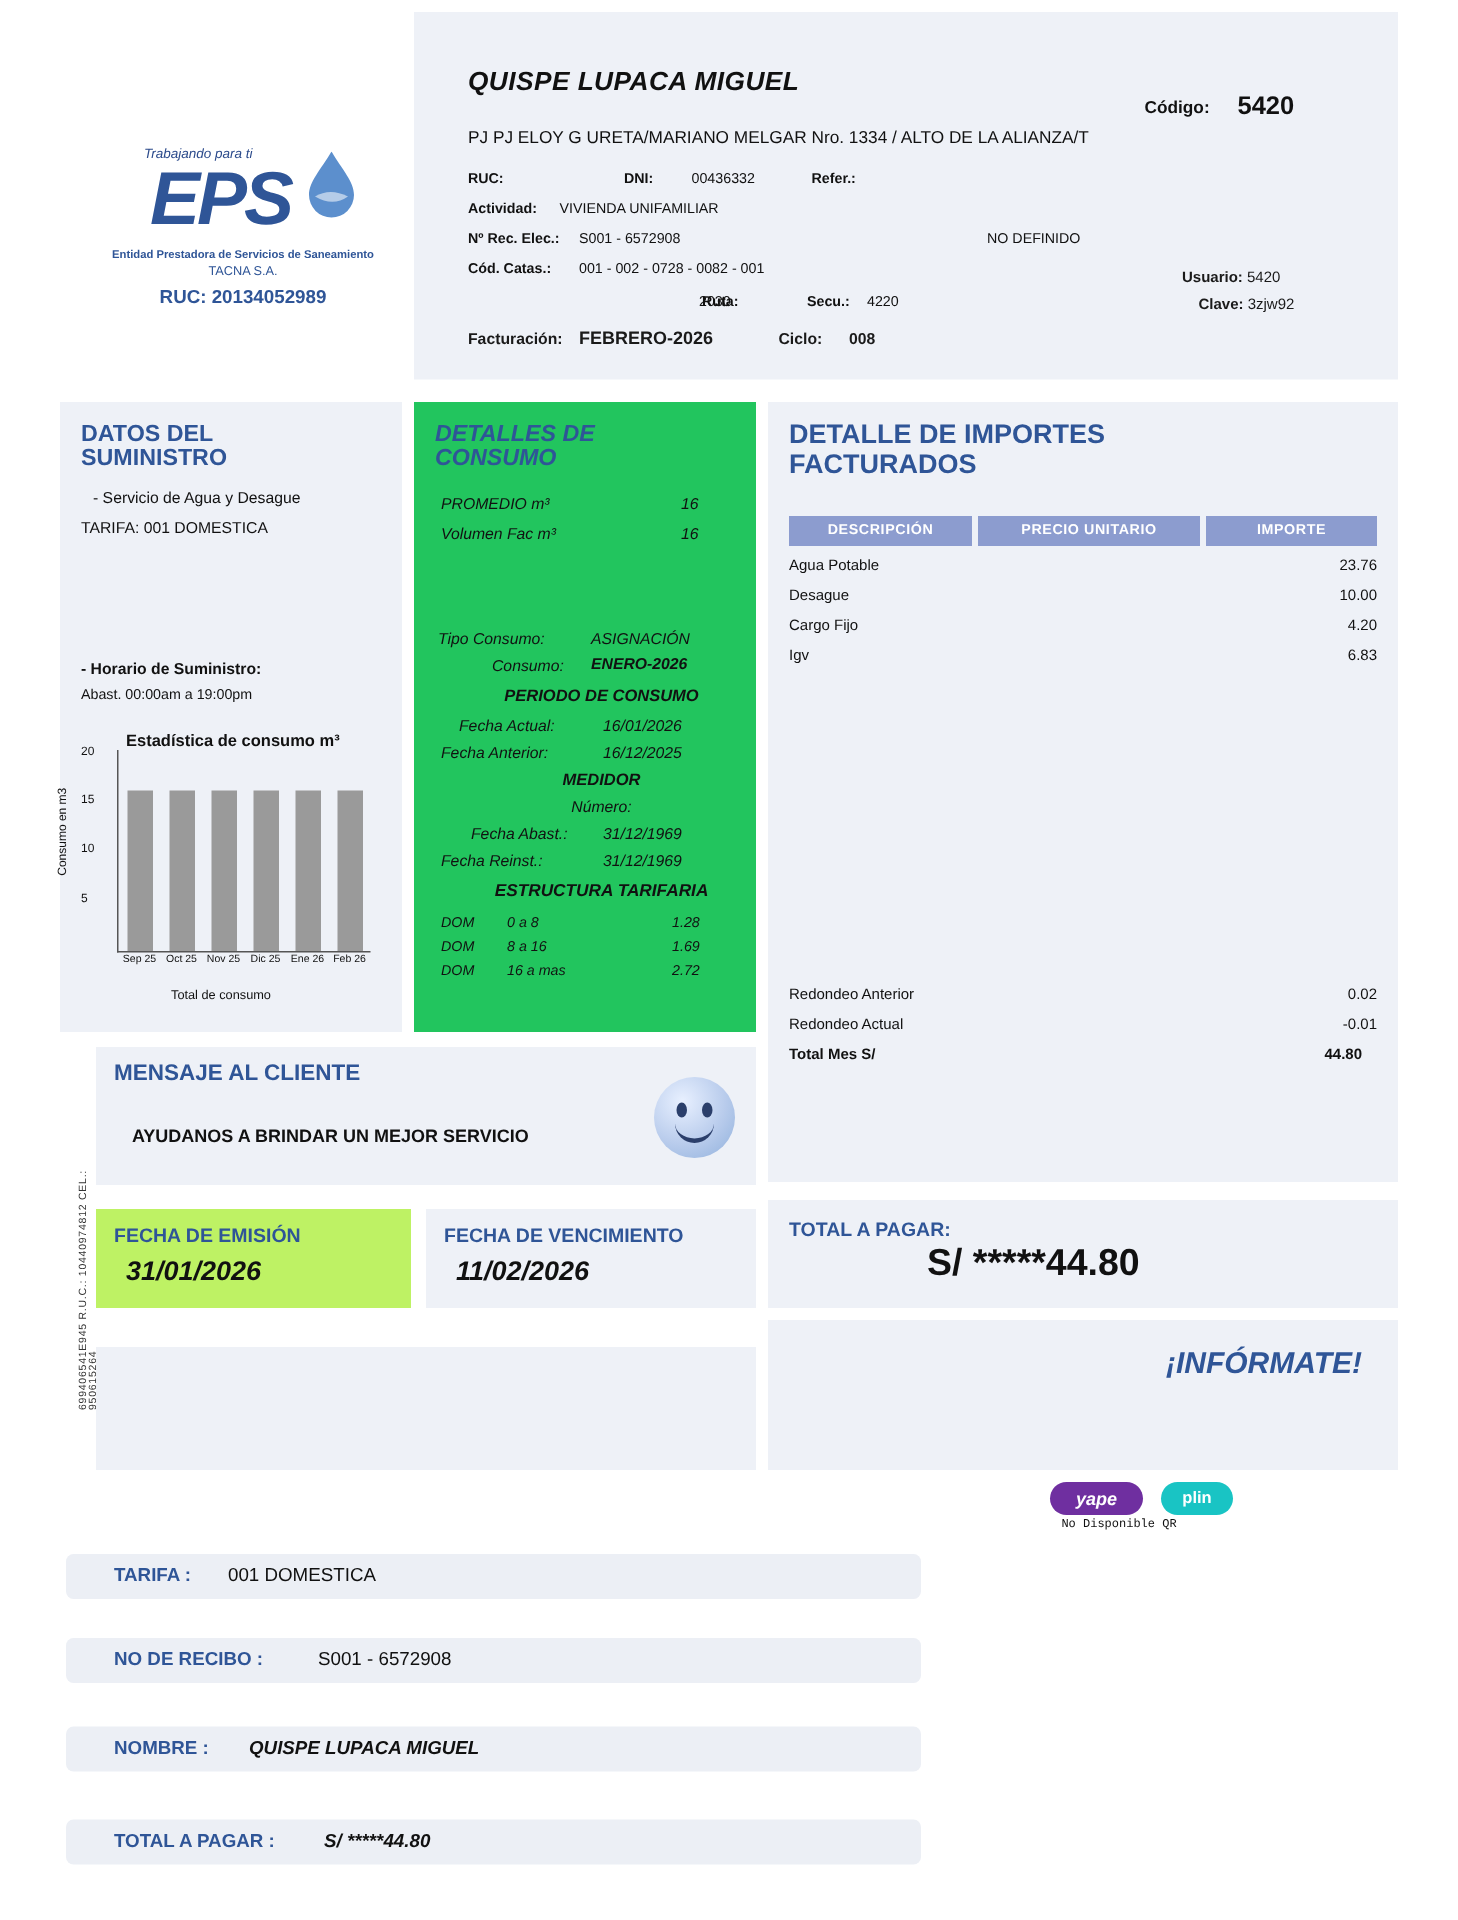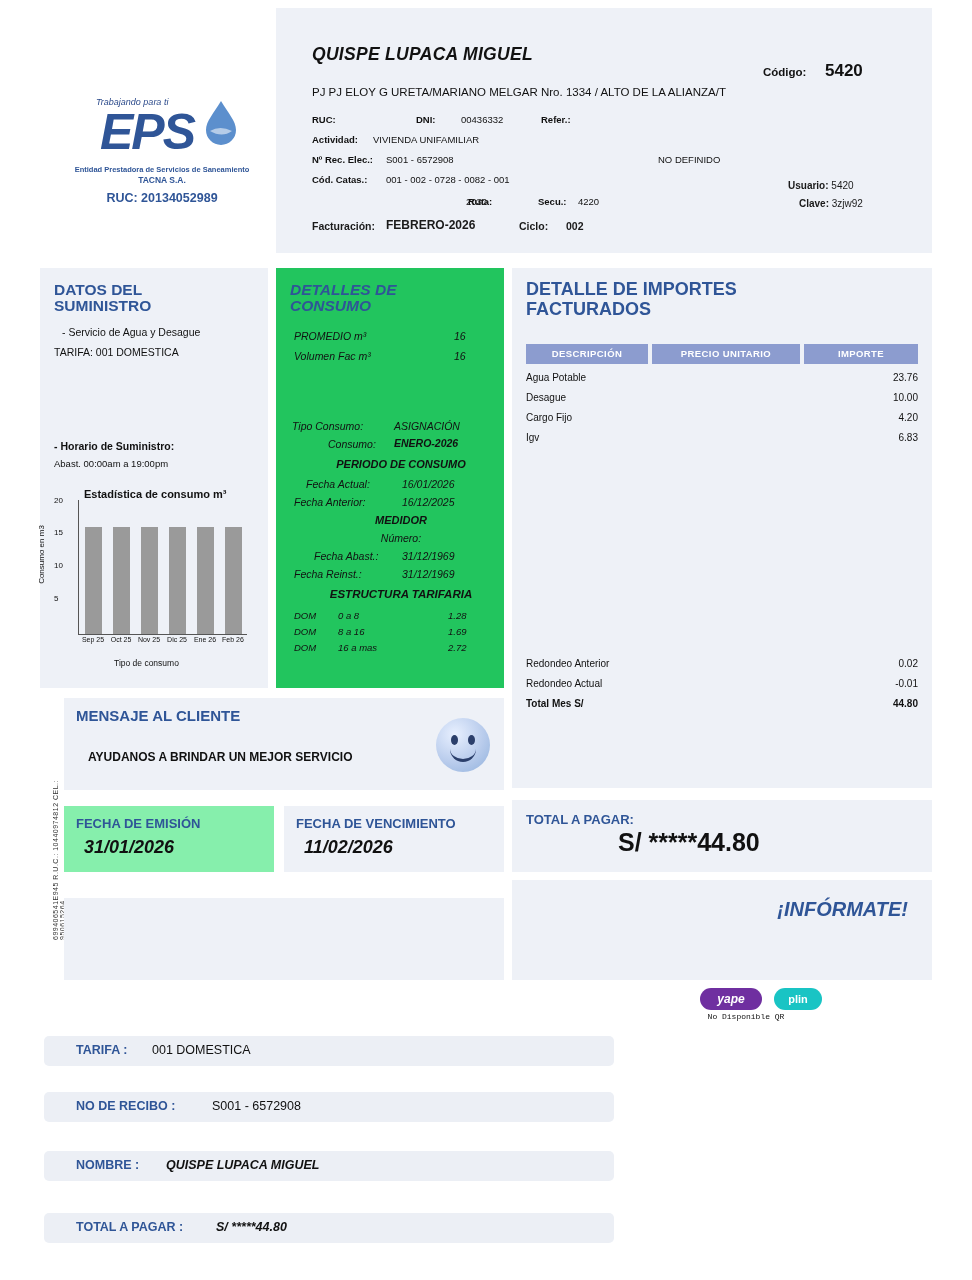--- a/index.html
+++ b/index.html
@@ -23,21 +23,21 @@
   #fact-val{position:absolute;left:110px;top:210px;font-size:12px;font-weight:bold;}
   #ciclo-lab{position:absolute;left:243px;top:212px;font-size:10.5px;font-weight:bold;}
   #ciclo-val{position:absolute;left:290px;top:212px;font-size:10.5px;font-weight:bold;}
 
   
   #logo-wrap{position:absolute;left:52px;top:95px;width:210px;height:110px;text-align:center;}
   #logo-tag{font-size:9px;color:#2b4a8b;font-style:italic;position:absolute;left:44px;top:2px;}
   #logo-eps{font-size:50px;font-weight:bold;color:#2f5597;font-style:italic;letter-spacing:-2px;position:absolute;left:48px;top:8px;}
   #logo-drop{position:absolute;left:152px;top:6px;width:34px;height:46px;}
   #logo-sub{position:absolute;left:10px;top:70px;width:200px;font-size:7.5px;color:#2f5597;font-weight:bold;}
-  #logo-sub2{position:absolute;left:10px;top:80px;width:200px;font-size:8.5px;color:#2f5597;font-weight:bold;}
+  #logo-sub2{position:absolute;left:10px;top:80px;width:200px;font-size:8.5px;color:#2f5597;font-weight:normal;}
   #logo-ruc{position:absolute;left:10px;top:96px;width:200px;font-size:12.5px;color:#2f5597;font-weight:bold;}
 
   
   #col-datos{position:absolute;left:40px;top:268px;width:228px;height:420px;background:#eef1f7;}
   #col-consumo{position:absolute;left:276px;top:268px;width:228px;height:420px;background:#22c55e;font-style:italic;}
   #col-importes{position:absolute;left:512px;top:268px;width:420px;height:520px;background:#eef1f7;}
 
   .col-title{font-size:15.5px;font-weight:bold;color:#2f5597;line-height:1.05;}
 
   
@@ -71,21 +71,21 @@
 
   
   #msg-panel{position:absolute;left:64px;top:698px;width:440px;height:92px;background:#eef1f7;}
   #msg-title{position:absolute;left:12px;top:10px;width:200px;font-size:15px;font-weight:bold;color:#2f5597;line-height:1.05;}
   #msg-text{position:absolute;left:24px;top:52px;font-size:12px;font-weight:bold;color:#111;}
   #smiley{position:absolute;left:372px;top:20px;width:54px;height:54px;border-radius:50%;background:radial-gradient(circle at 35% 30%, #e8f0ff 0%, #b9ccec 55%, #8fb0dc 100%);}
   .eye{position:absolute;width:7px;height:10px;border-radius:50%;background:#2b3f6b;top:17px;}
   .mouth{position:absolute;left:14px;top:28px;width:26px;height:13px;border-bottom:3px solid #2b3f6b;border-radius:0 0 26px 26px;}
 
   
-  #emi-panel{position:absolute;left:64px;top:806px;width:210px;height:66px;background:#86efac;}
+  #emi-panel{position:absolute;left:64px;top:806px;width:210px;height:66px;background:#bef264;}
   #ven-panel{position:absolute;left:284px;top:806px;width:220px;height:66px;background:#eef1f7;}
   .fp-title{position:absolute;left:12px;top:10px;font-size:13px;font-weight:bold;color:#2f5597;}
   .fp-date{position:absolute;left:20px;top:31px;font-size:18px;font-weight:bold;font-style:italic;color:#111;}
 
   
   #total-panel{position:absolute;left:512px;top:800px;width:420px;height:72px;background:#eef1f7;}
   #total-lab{position:absolute;left:14px;top:12px;font-size:13px;font-weight:bold;color:#2f5597;}
   #total-val{position:absolute;left:106px;top:28px;font-size:25px;font-weight:bold;color:#111;}
 
   #info-panel{position:absolute;left:512px;top:880px;width:420px;height:100px;background:#eef1f7;}
@@ -144,21 +144,21 @@
       <span>5420</span>
     </div>
     <div id="clave">
       <span class="hlab">Clave:</span>
       <span>3zjw92</span>
     </div>
 
     <div id="fact-lab">Facturación:</div>
     <div id="fact-val">FEBRERO-2026</div>
     <div id="ciclo-lab">Ciclo:</div>
-    <div id="ciclo-val">002</div>
+    <div id="ciclo-val">008</div>
   </div>
 
   <div id="logo-wrap">
     <div id="logo-tag">Trabajando para ti</div>
     <div id="logo-eps">EPS</div>
     <svg id="logo-drop" viewBox="0 0 34 46">
       <path d="M17 0 C10 12 2 20 2 29 a15 15 0 0 0 30 0 C32 20 24 12 17 0 Z" fill="#3f7bc4" opacity="0.85"></path>
       <path d="M6 30 q10 -6 22 0 q-10 7 -22 0 Z" fill="#ffffff" opacity="0.55"></path>
     </svg>
     <div id="logo-sub">Entidad Prestadora de Servicios de Saneamiento</div>
@@ -187,21 +187,21 @@
         <div class="bar" style="left:90px;height:107px;"></div>
         <div class="bar" style="left:118px;height:107px;"></div>
         <div class="bar" style="left:146px;height:107px;"></div>
         <div class="xtick" style="left:0px;">Sep 25</div>
         <div class="xtick" style="left:28px;">Oct 25</div>
         <div class="xtick" style="left:56px;">Nov 25</div>
         <div class="xtick" style="left:84px;">Dic 25</div>
         <div class="xtick" style="left:112px;">Ene 26</div>
         <div class="xtick" style="left:140px;">Feb 26</div>
       </div>
-      <div id="chart-xlabel">Tipo de consumo</div>
+      <div id="chart-xlabel">Total de consumo</div>
     </div>
   </div>
 
   <div id="col-consumo" class="panel">
     <div id="dc-title" class="col-title">DETALLES DE CONSUMO</div>
 
     <div class="dc-line" style="left:18px;top:62px;">PROMEDIO m³</div>
     <div class="dc-line" style="left:178px;top:62px;">16</div>
     <div class="dc-line" style="left:18px;top:82px;">Volumen Fac m³</div>
     <div class="dc-line" style="left:178px;top:82px;">16</div>
@@ -260,21 +260,21 @@
     <div class="trow-desc" style="top:164px;">Igv</div>
     <div class="trow-amt" style="left:326px;top:164px;">6.83</div>
 
     <div class="sum-lab" style="top:390px;">Redondeo Anterior</div>
     <div class="sum-amt" style="left:326px;top:390px;">0.02</div>
 
     <div class="sum-lab" style="top:410px;">Redondeo Actual</div>
     <div class="sum-amt" style="left:326px;top:410px;">-0.01</div>
 
     <div class="sum-lab bold" style="top:430px;">Total Mes S/</div>
-    <div class="sum-amt bold" style="left:326px;top:430px;">44.80</div>
+    <div class="sum-amt bold" style="left:316px;top:430px;">44.80</div>
   </div>
 
   <div id="msg-panel" class="panel">
     <div id="msg-title">MENSAJE AL CLIENTE</div>
     <div id="msg-text">AYUDANOS A BRINDAR UN MEJOR SERVICIO</div>
     <div id="smiley">
       <div class="eye" style="left:15px;"></div>
       <div class="eye" style="left:32px;"></div>
       <div class="mouth"></div>
     </div>

